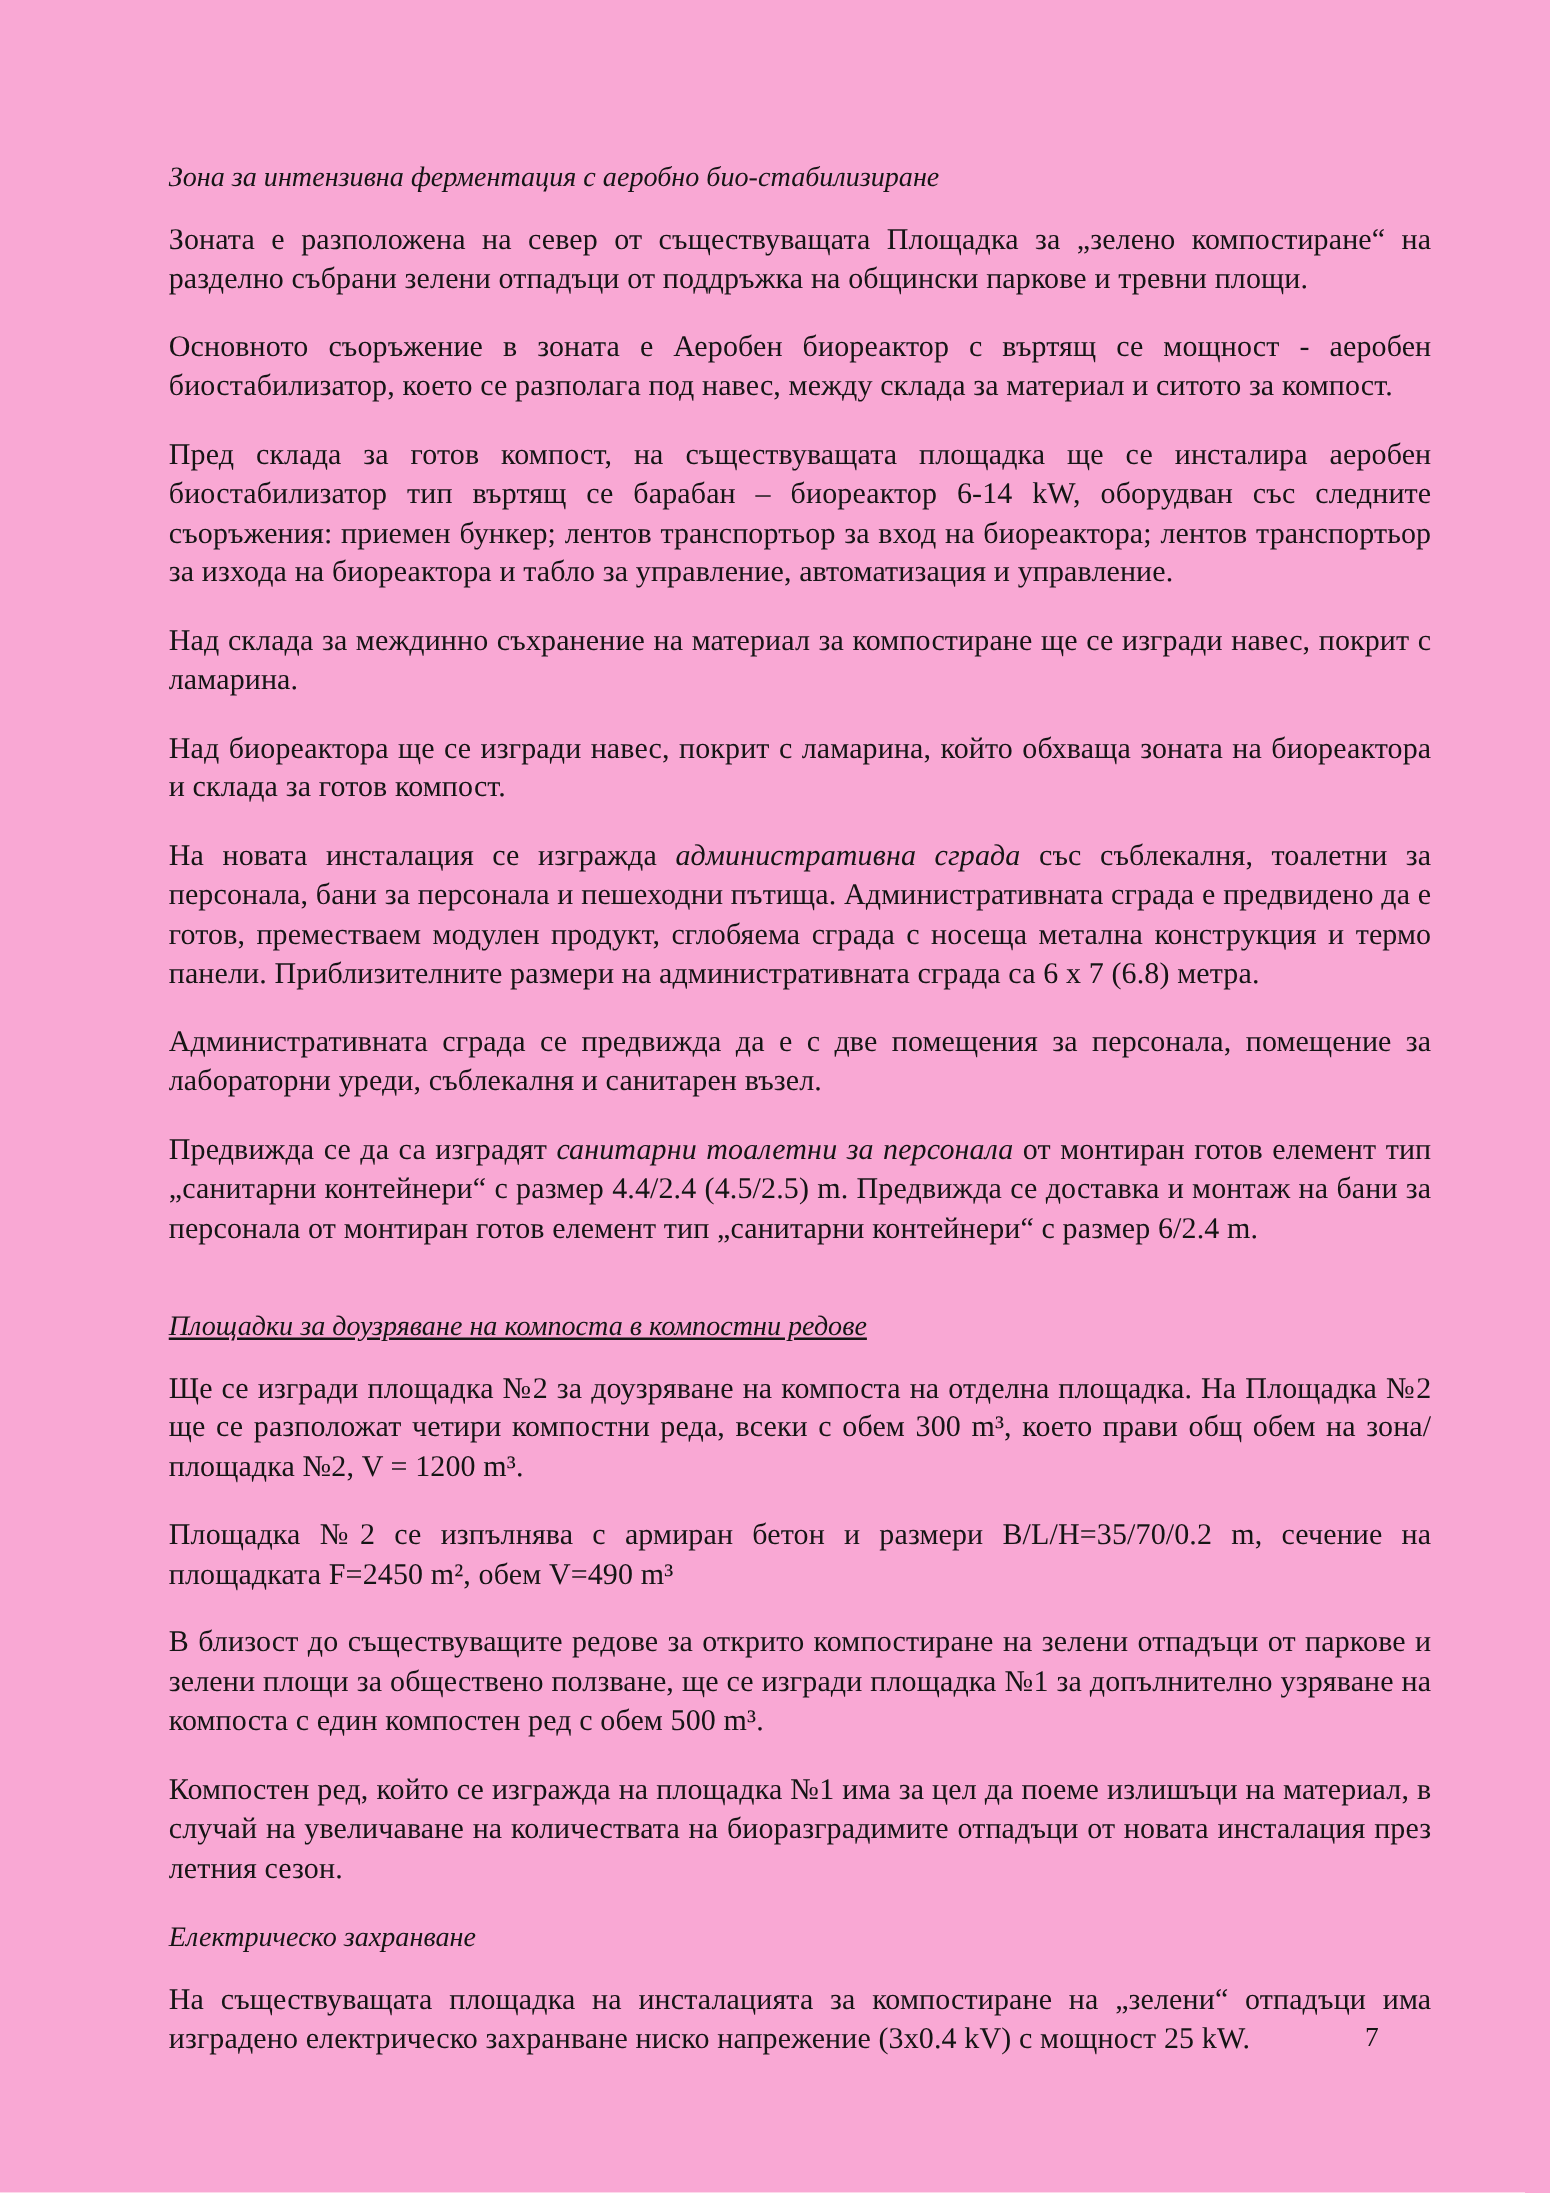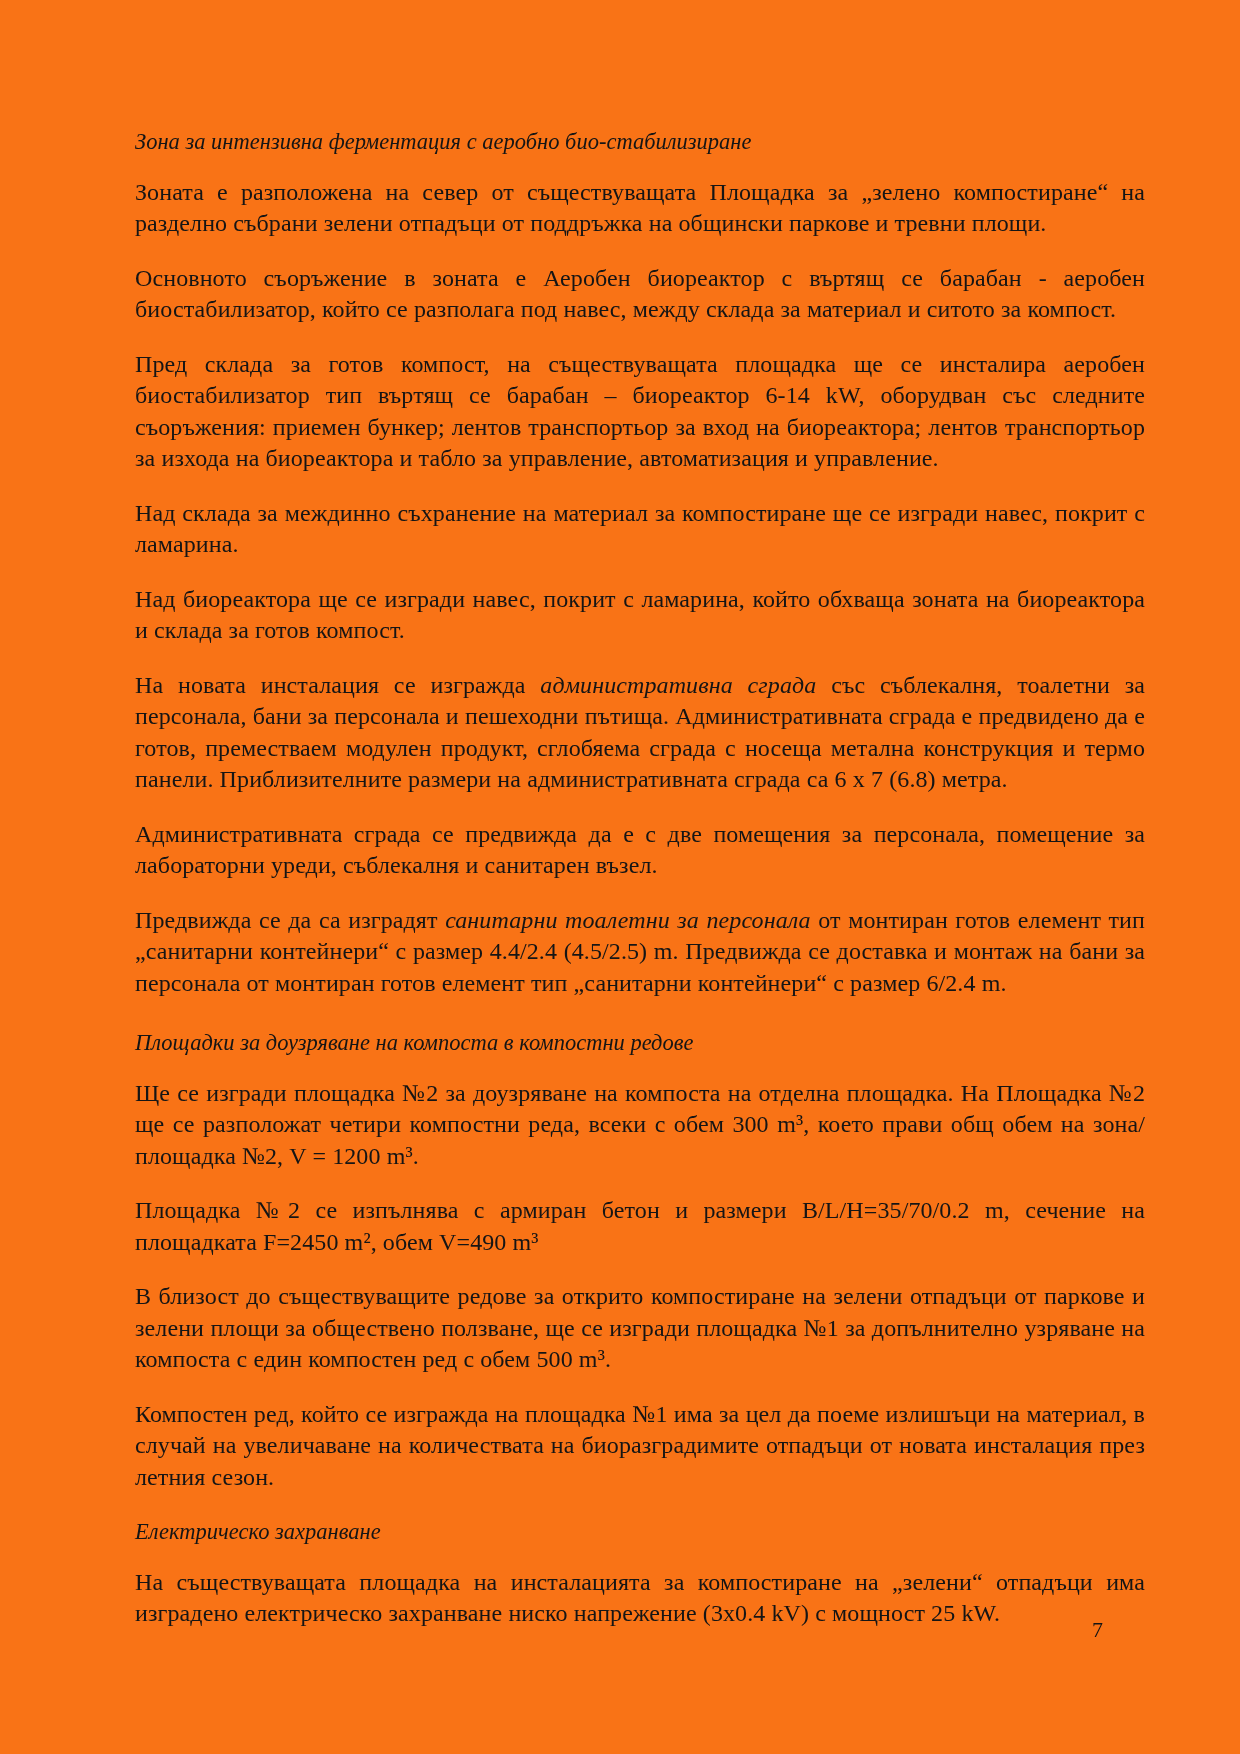--- a/index.html
+++ b/index.html
@@ -13,39 +13,40 @@
     position: relative;
     font-family: "Liberation Serif", serif;
     color: #151515;
     overflow: hidden;
   }
   .page {
     position: absolute;
     inset: 0;
     padding: 126px 95px 0 135px;
     box-sizing: border-box;
-    background: #f97316;
+    background: #f9a8d4;
   }
   .body-text {
     font-size: 24px;
     line-height: 31.5px;
     text-align: justify;
     margin: 0 0 23px 0;
     letter-spacing: 0.1px;
   }
   .doc-heading {
     font-size: 22.5px;
     line-height: 31.5px;
     font-style: italic;
     font-weight: normal;
     text-align: left;
     margin: 0 0 19px 0;
   }
   .doc-heading.mid {
-    margin-top: 28px;
+    margin-top: 46px;
+    text-decoration: underline;
   }
   .inline-italic {
     font-style: italic;
   }
   .page-number {
     position: absolute;
     top: 1616px;
     right: 137px;
     font-size: 22px;
     line-height: 28px;
@@ -53,21 +54,21 @@
 </style>
 </head>
 <body>
 
 <div class="page">
 
   <h2 class="doc-heading">Зона за интензивна ферментация с аеробно био-стабилизиране</h2>
 
   <p class="body-text">Зоната е разположена на север от съществуващата Площадка за „зелено компостиране“ на разделно събрани зелени отпадъци от поддръжка на общински паркове и тревни площи.</p>
 
-  <p class="body-text">Основното съоръжение в зоната е Аеробен биореактор с въртящ се барабан - аеробен биостабилизатор, който се разполага под навес, между склада за материал и ситото за компост.</p>
+  <p class="body-text">Основното съоръжение в зоната е Аеробен биореактор с въртящ се мощност - аеробен биостабилизатор, което се разполага под навес, между склада за материал и ситото за компост.</p>
 
   <p class="body-text">Пред склада за готов компост, на съществуващата площадка ще се инсталира аеробен биостабилизатор тип въртящ се барабан – биореактор 6-14 kW, оборудван със следните съоръжения: приемен бункер; лентов транспортьор за вход на биореактора; лентов транспортьор за изхода на биореактора и табло за управление, автоматизация и управление.</p>
 
   <p class="body-text">Над склада за междинно съхранение на материал за компостиране ще се изгради навес, покрит с ламарина.</p>
 
   <p class="body-text">Над биореактора ще се изгради навес, покрит с ламарина, който обхваща зоната на биореактора и склада за готов компост.</p>
 
   <p class="body-text"><span>На новата инсталация се изгражда </span><span class="inline-italic">административна сграда</span><span> със съблекалня, тоалетни за персонала, бани за персонала и пешеходни пътища. Административната сграда е предвидено да е готов, преместваем модулен продукт, сглобяема сграда с носеща метална конструкция и термо панели. Приблизителните размери на административната сграда са 6 х 7 (6.8) метра.</span></p>
 
   <p class="body-text">Административната сграда се предвижда да е с две помещения за персонала, помещение за лабораторни уреди, съблекалня и санитарен възел.</p>

